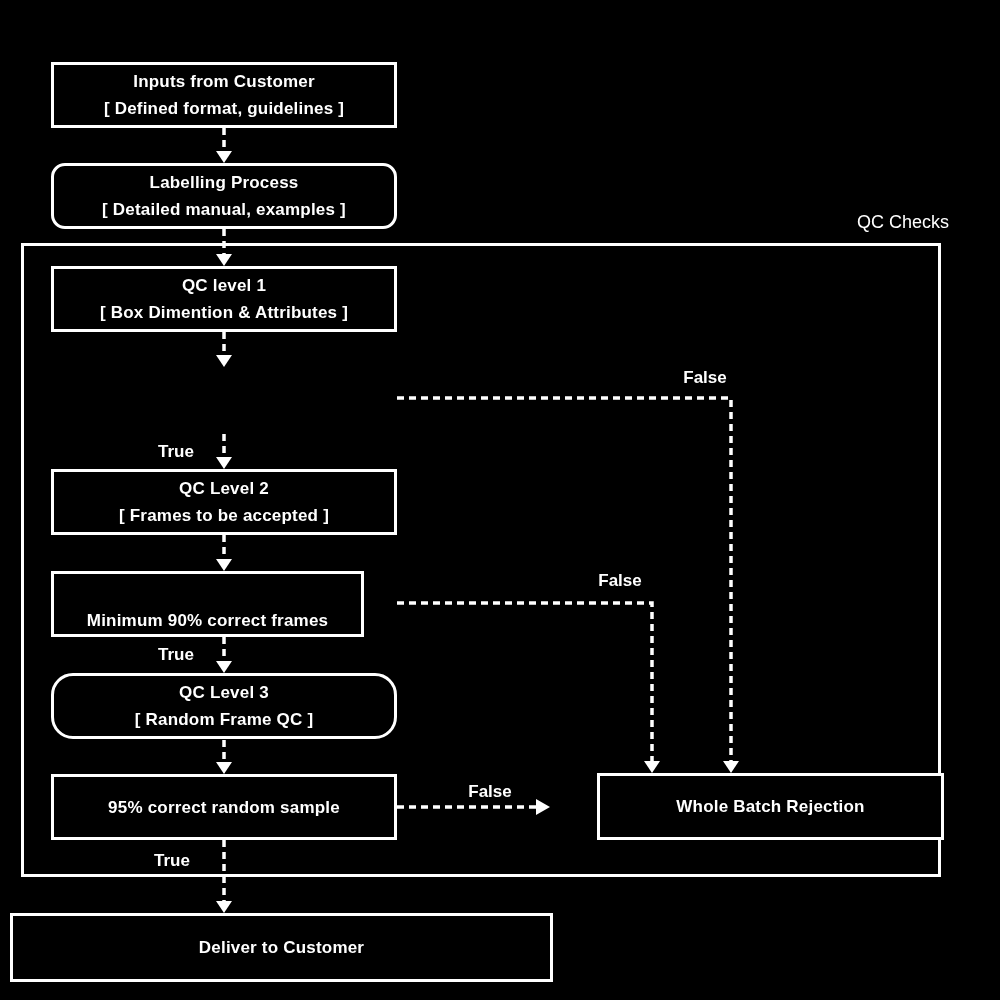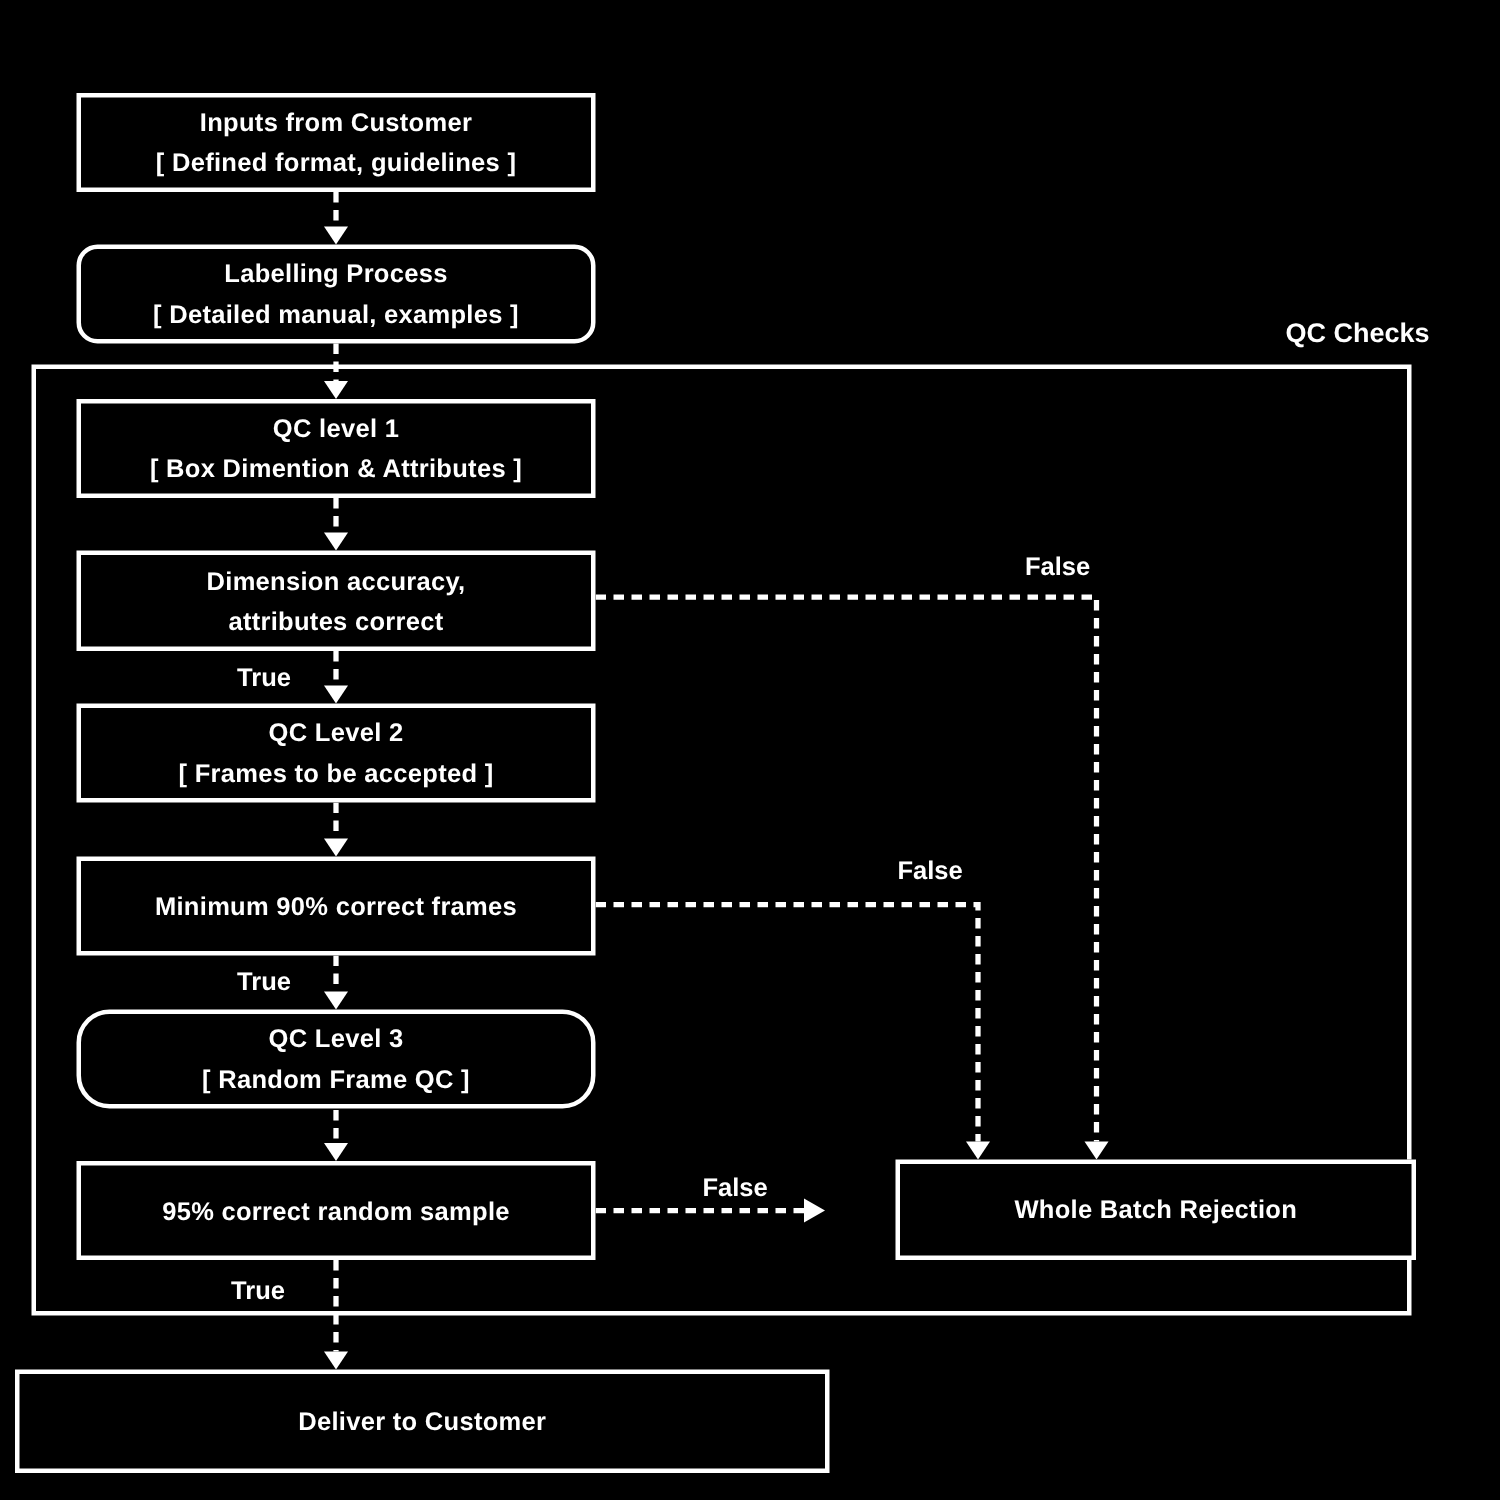--- a/index.html
+++ b/index.html
@@ -47,38 +47,38 @@
     border: 3px solid #ffffff;
     box-sizing: border-box;
     background: transparent;
   }
   .qc-label {
     position: absolute;
     left: 857px;
     top: 212px;
     width: 90px;
     text-align: right;
-    font-weight: 700;
+    font-weight: 400;
     font-size: 18px;
     white-space: nowrap;
   }
   .edge-label {
     position: absolute;
     transform: translate(-50%, -50%);
     font-weight: 700;
     font-size: 17px;
     white-space: nowrap;
   }
   
   #n-inputs    { left: 51px;  top: 62px;  width: 346px; height: 66px; }
   #n-labelling { left: 51px;  top: 163px; width: 346px; height: 66px; border-radius: 14px; }
   #n-qc1       { left: 51px;  top: 266px; width: 346px; height: 66px; }
   #n-dim       { left: 51px;  top: 367px; width: 346px; height: 67px; }
   #n-qc2       { left: 51px;  top: 469px; width: 346px; height: 66px; }
-  #n-min90     { left: 51px;  top: 571px; width: 346px; height: 66px; }
+  #n-min90     { left: 51px;  top: 571px; width: 313px; height: 66px; justify-content: flex-end; }
   #n-qc3       { left: 51px;  top: 673px; width: 346px; height: 66px; border-radius: 22px; }
   #n-s95       { left: 51px;  top: 774px; width: 346px; height: 66px; }
   #n-wbr       { left: 550px; top: 773px; width: 347px; height: 67px; margin-left: 47px; }
   #n-deliver   { left: 10px;  top: 913px; width: 543px; height: 69px; }
 </style>
 </head>
 <body>
 
 <div class="stage">
 
@@ -122,24 +122,20 @@
   <div class="node" id="n-labelling">
     <div>Labelling Process</div>
     <div>[ Detailed manual, examples ]</div>
   </div>
 
   <div class="node" id="n-qc1">
     <div>QC level 1</div>
     <div>[ Box Dimention &amp; Attributes ]</div>
   </div>
 
-  <div class="node" id="n-dim">
-    <div>Dimension accuracy,</div>
-    <div>attributes correct</div>
-  </div>
 
   <div class="node" id="n-qc2">
     <div>QC Level 2</div>
     <div>[ Frames to be accepted ]</div>
   </div>
 
   <div class="node" id="n-min90">
     <div>Minimum 90% correct frames</div>
   </div>
 

